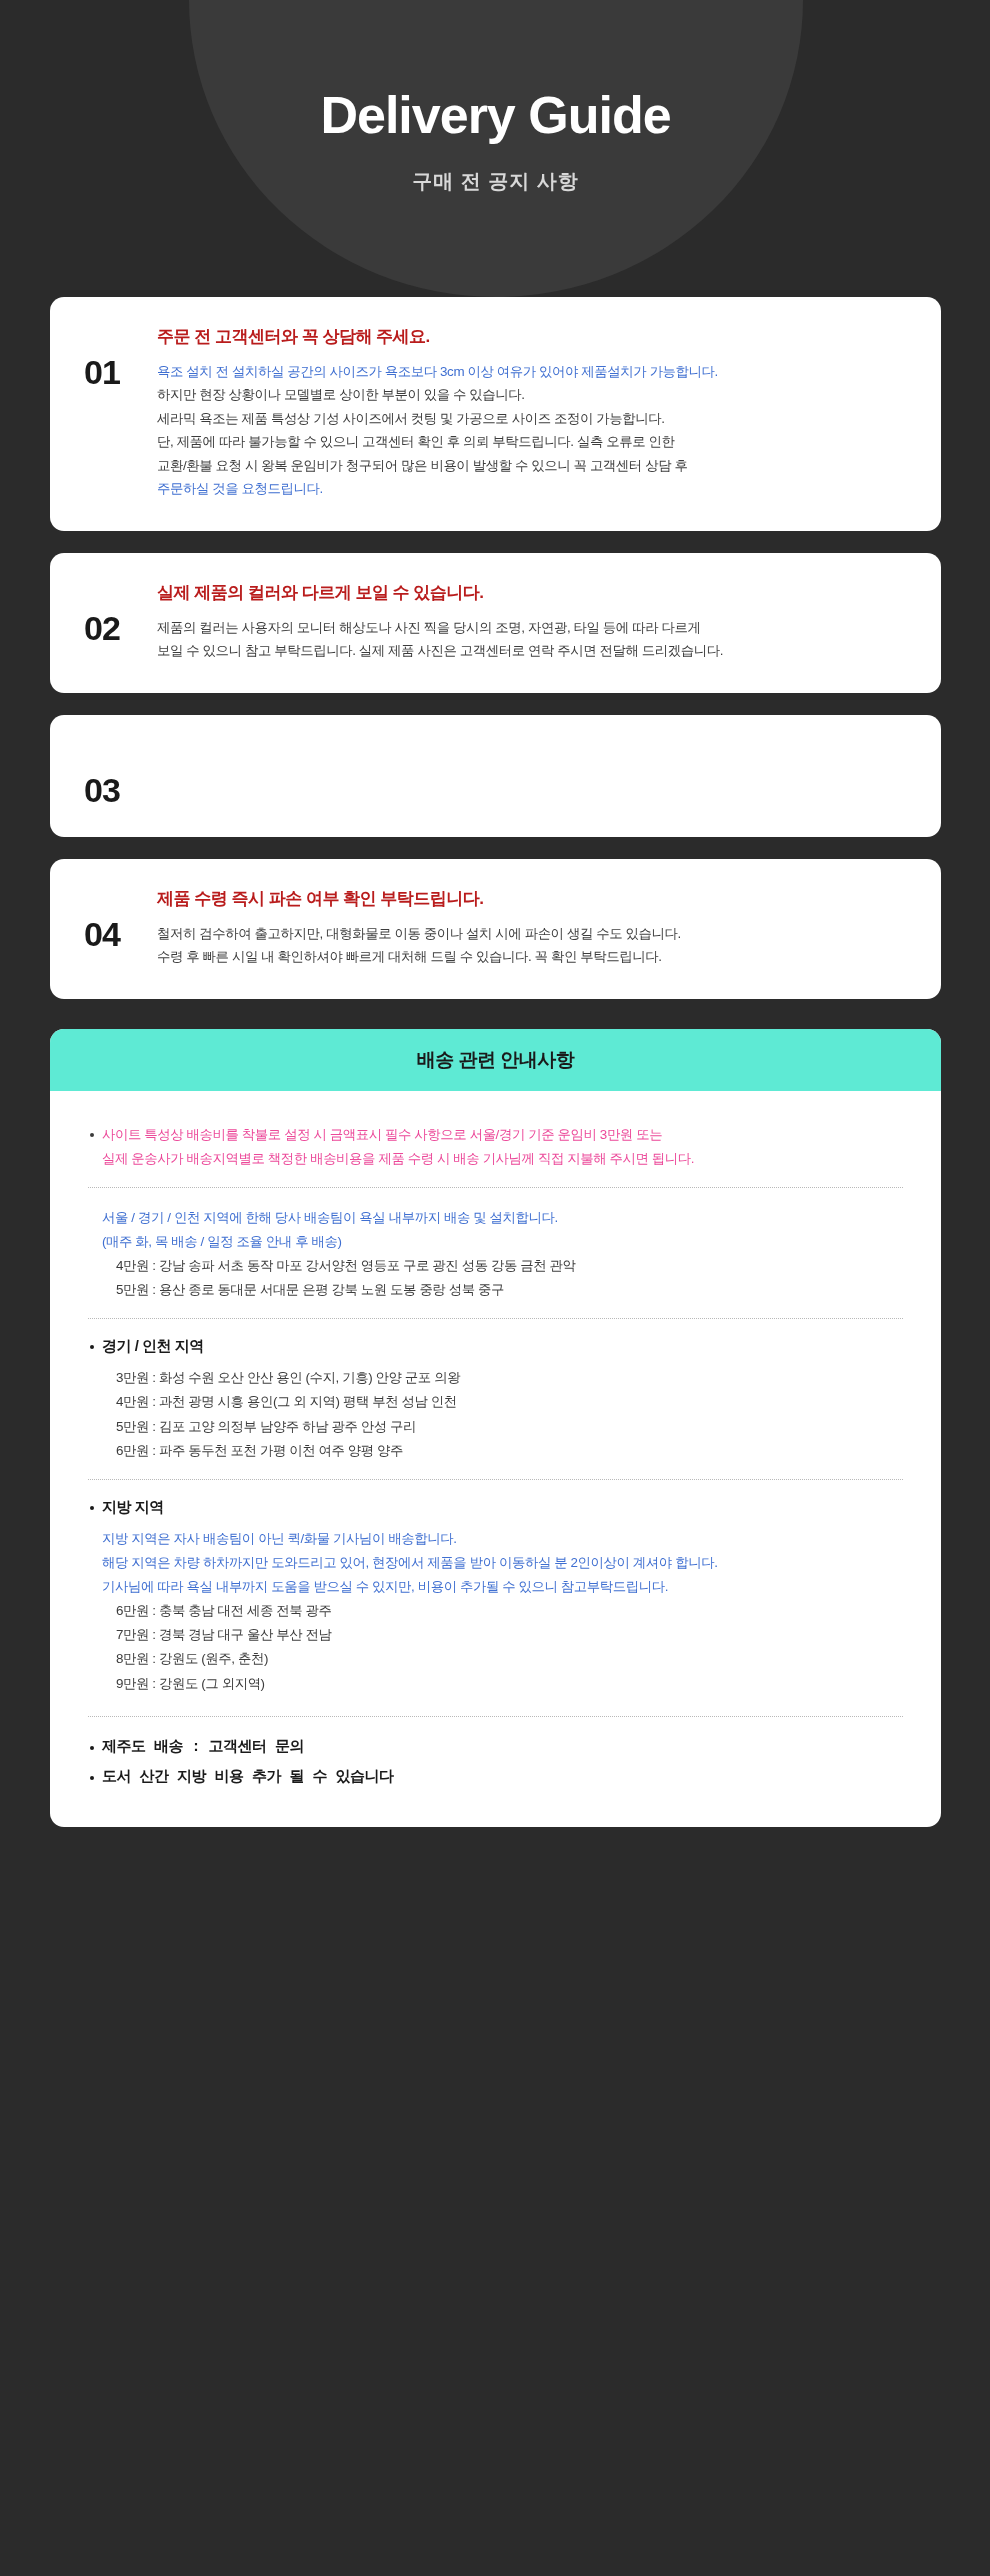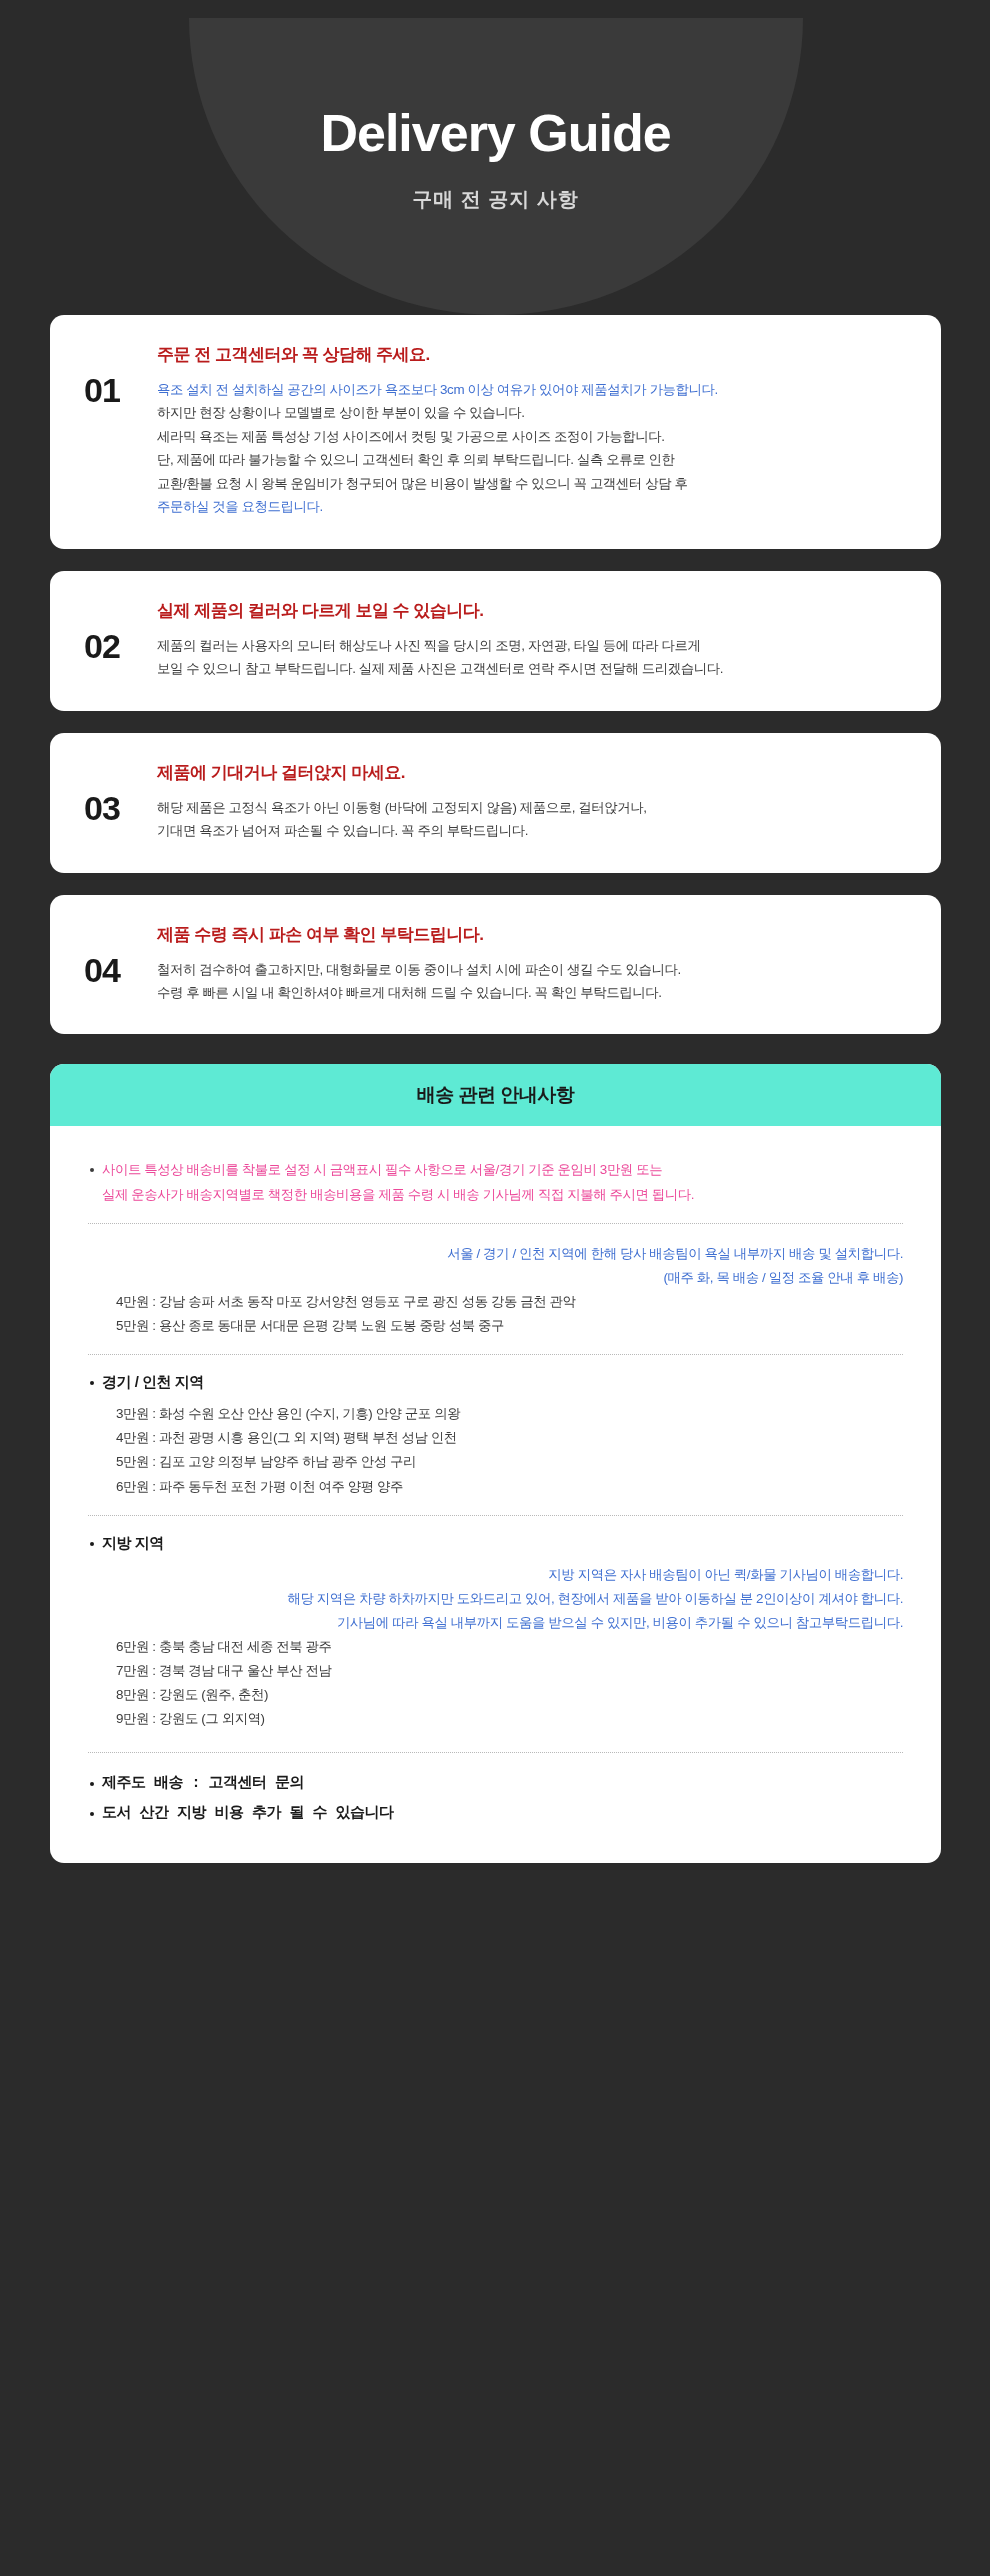--- a/index.html
+++ b/index.html
@@ -15,21 +15,20 @@
     overflow-x: hidden;
   }
 
   
   .header {
     position: relative;
     width: 991px;
     height: 297px;
     background: #2b2b2b;
     overflow: hidden;
-    margin-top: 18px;
   }
   .header-blob {
     position: absolute;
     left: 50%;
     top: -297px;
     transform: translateX(-50%);
     width: 614px;
     height: 594px;
     border-radius: 50%;
     background: #3a3a3a;
@@ -137,21 +136,21 @@
     border-radius: 50%;
     background: #1a1a1a;
   }
   .sect-line {
     font-size: 13.4px;
     color: #3c3c3c;
     line-height: 1.8;
     letter-spacing: -0.4px;
     padding-left: 14px;
   }
-  .sect-line.accent { color: #3f6fd1; text-align: right; }
+  .sect-line.accent { color: #3f6fd1; }
   .sect-line.indent { padding-left: 28px; }
 
   .bullet-line {
     font-size: 13.4px;
     color: #ec4899;
     line-height: 1.8;
     letter-spacing: -0.4px;
     position: relative;
     padding-left: 14px;
   }
@@ -223,25 +222,20 @@
     <div class="card-num">02</div>
     <div class="card-body">
       <div class="card-title">실제 제품의 컬러와 다르게 보일 수 있습니다.</div>
       <div class="card-line">제품의 컬러는 사용자의 모니터 해상도나 사진 찍을 당시의 조명, 자연광, 타일 등에 따라 다르게</div>
       <div class="card-line">보일 수 있으니 참고 부탁드립니다. 실제 제품 사진은 고객센터로 연락 주시면 전달해 드리겠습니다.</div>
     </div>
   </div>
 
   <div class="card">
     <div class="card-num">03</div>
-    <div class="card-body">
-      <div class="card-title">제품에 기대거나 걸터앉지 마세요.</div>
-      <div class="card-line">해당 제품은 고정식 욕조가 아닌 이동형 (바닥에 고정되지 않음) 제품으로, 걸터앉거나,</div>
-      <div class="card-line">기대면 욕조가 넘어져 파손될 수 있습니다. 꼭 주의 부탁드립니다.</div>
-    </div>
   </div>
 
   <div class="card">
     <div class="card-num">04</div>
     <div class="card-body">
       <div class="card-title">제품 수령 즉시 파손 여부 확인 부탁드립니다.</div>
       <div class="card-line">철저히 검수하여 출고하지만, 대형화물로 이동 중이나 설치 시에 파손이 생길 수도 있습니다.</div>
       <div class="card-line">수령 후 빠른 시일 내 확인하셔야 빠르게 대처해 드릴 수 있습니다. 꼭 확인 부탁드립니다.</div>
     </div>
   </div>

